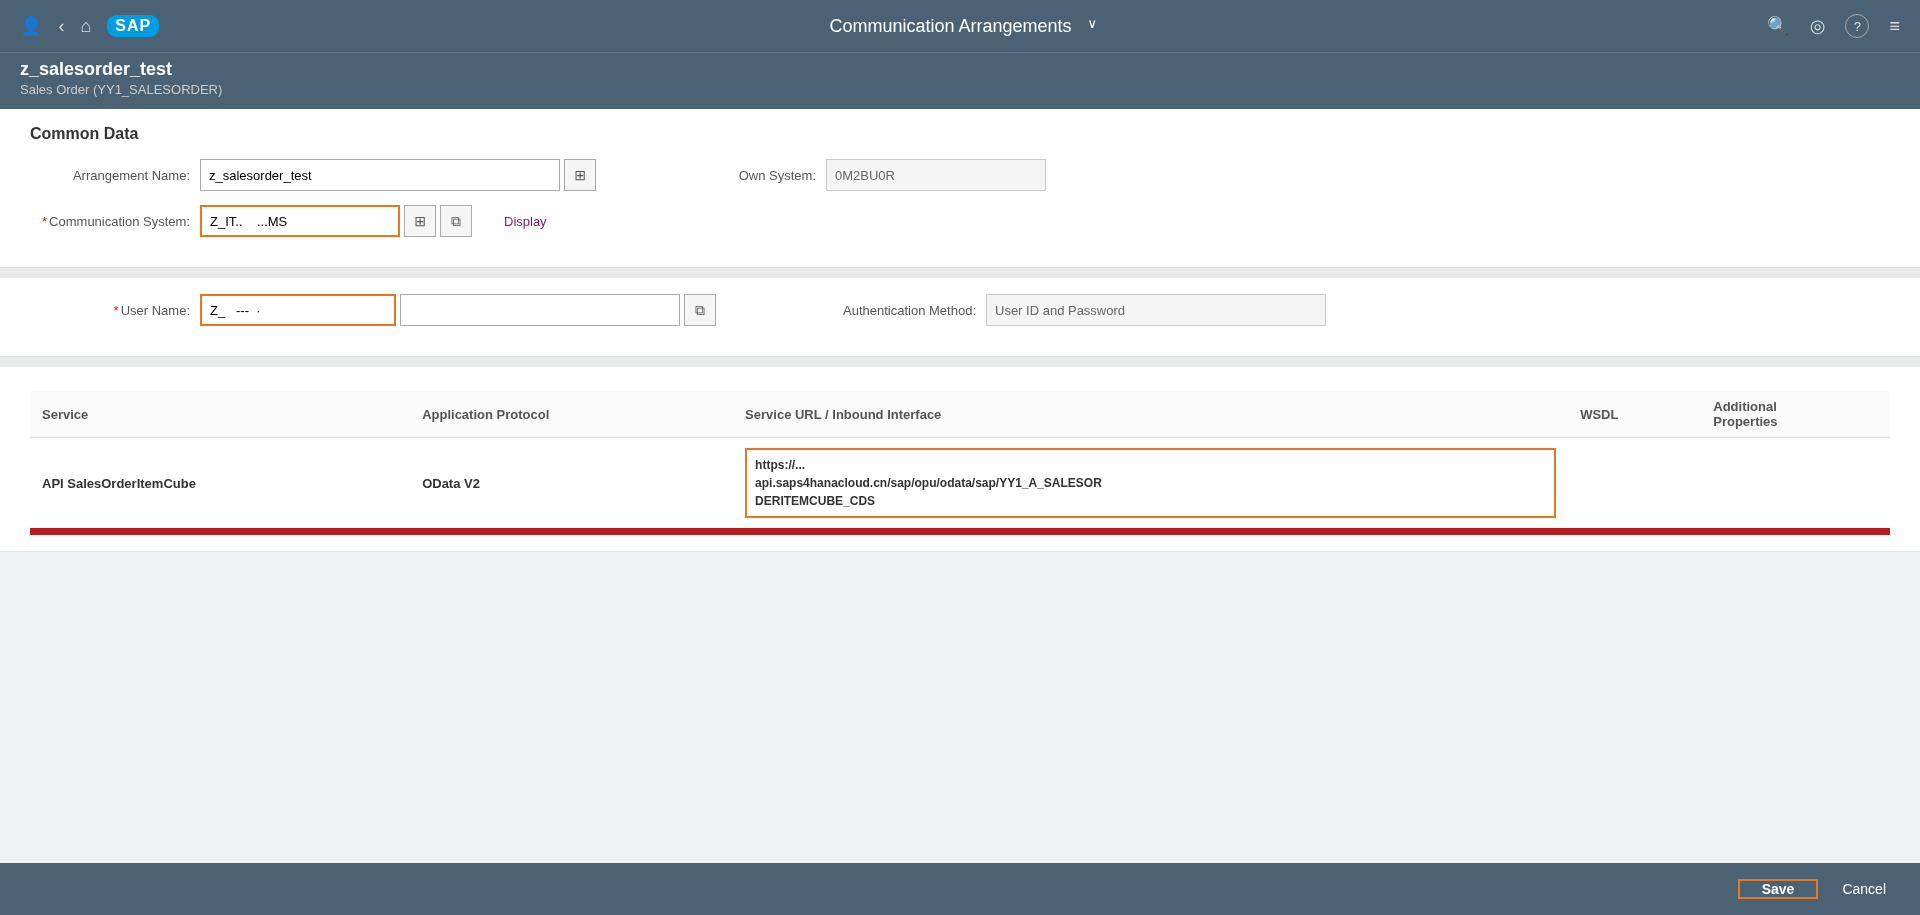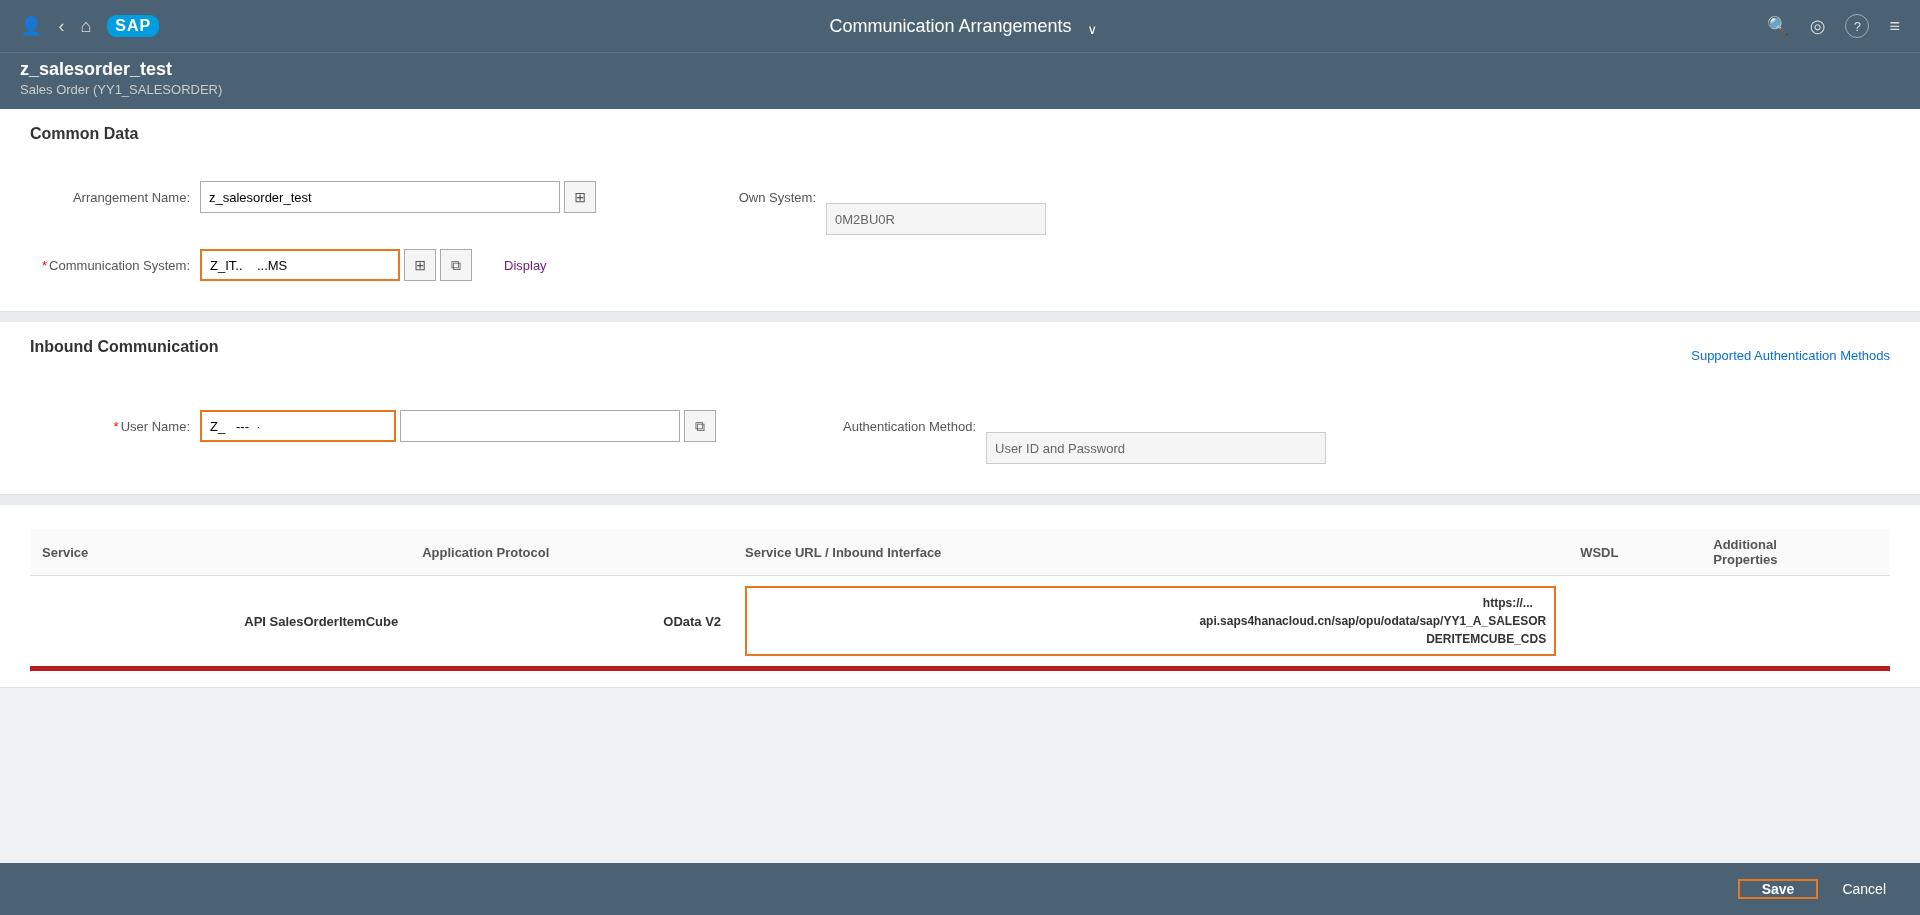--- a/index.html
+++ b/index.html
@@ -15,21 +15,21 @@
       color: white;
       justify-content: space-between;
     }
     .top-nav-left {
       display: flex;
       align-items: center;
       gap: 16px;
     }
     .top-nav-center {
       display: flex;
-      align-items: flex-end;
+      align-items: flex-start;
       gap: 16px;
       font-size: 18px;
       font-weight: 300;
     }
     .top-nav-right {
       display: flex;
       align-items: center;
       gap: 20px;
     }
     .sap-logo {
@@ -123,21 +123,20 @@
       height: 32px;
       min-width: 220px;
     }
     .form-input-wide {
       min-width: 360px;
     }
     .form-input-readonly {
       background: #f5f5f5;
       color: #666;
       border: 1px solid #ccc;
-      margin-top: 44px;
     }
     .form-input-highlighted {
       border: 2px solid #e87722;
       outline: none;
     }
     .input-group {
       display: flex;
       align-items: center;
       gap: 4px;
     }
@@ -177,22 +176,21 @@
       font-size: 13px;
       font-weight: 600;
       color: #555;
       padding: 8px 12px;
       border-bottom: 1px solid #ddd;
       background: #fafafa;
     }
     .services-table td {
       padding: 10px 12px;
       font-size: 13px;
-      border-bottom: 5px solid #b91c1c;
-      text-align: right;
+      border-bottom: 7px solid #b91c1c;
     }
     .services-table tr.data-row td {
       font-weight: 600;
     }
     .url-cell {
       border: 2px solid #e87722;
       padding: 6px 8px;
       font-size: 12px;
       line-height: 1.5;
       color: #333;
@@ -293,24 +291,20 @@
           <div class="icon-btn">⧉</div>
           <a class="link-text">Display</a>
         </div>
       </div>
     </div>
   </div>
 
   <div class="separator"></div>
 
   <div class="section">
-    <div class="section-header">
-      <div class="section-title">Inbound Communication</div>
-      <a class="link-text-right">Supported Authentication Methods</a>
-    </div>
 
     <div class="form-row">
       <div class="form-field">
         <span class="form-label">
           <span class="required-star">*</span><span>User Name:</span>
         </span>
         <div class="input-group">
           <input class="form-input form-input-highlighted" type="text" value="Z_   ---  ·" style="min-width: 180px;">
           <input class="form-input" type="text" value="" style="min-width: 280px;">
           <div class="icon-btn">⧉</div>

